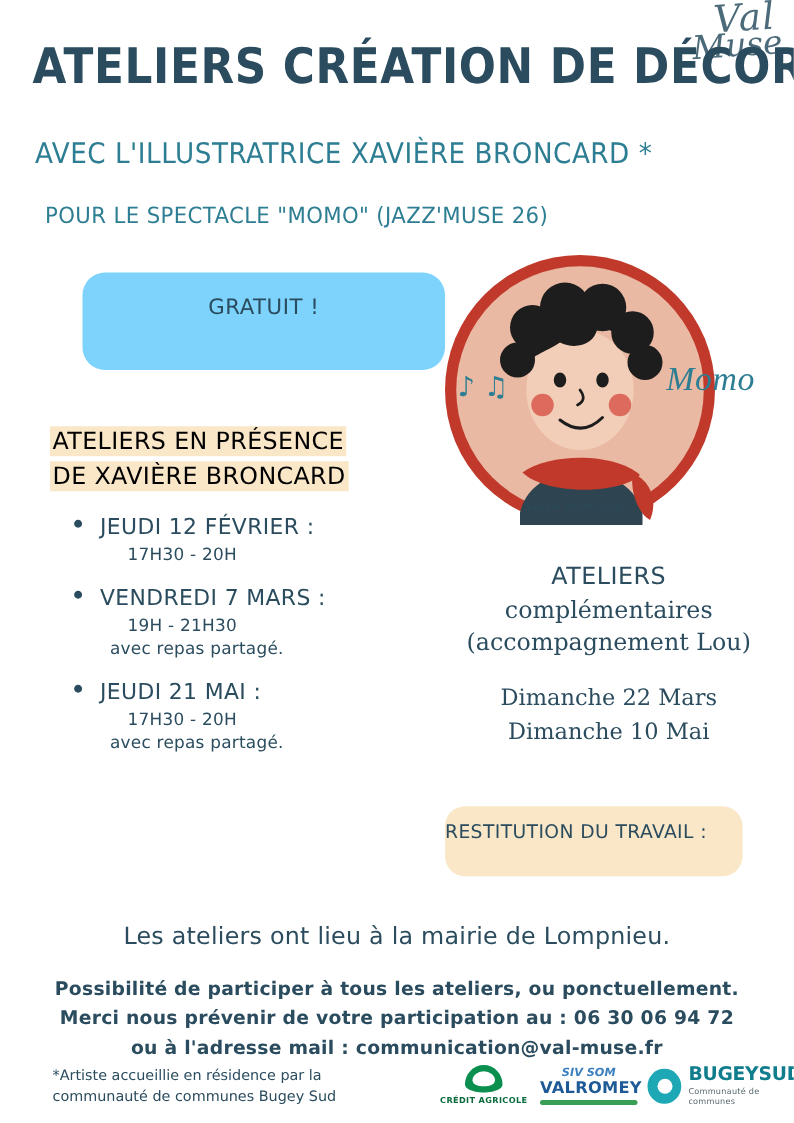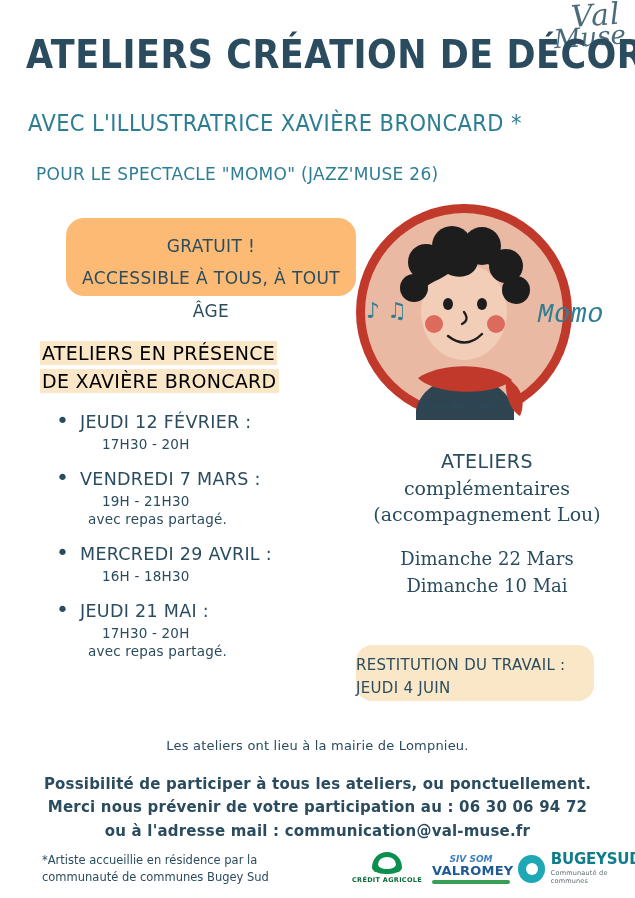--- a/index.html
+++ b/index.html
@@ -78,21 +78,21 @@
     font-size: 17px;
     color: #2e7e93;
     letter-spacing: 0.3px;
     white-space: nowrap;
     transform: scaleY(1.05);
     transform-origin: left top;
   }
 
   
   .hl {
-    background: #fdba74;
+    background: #7dd3fc;
     border-radius: 18px;
   }
   .hl-free {
     position: absolute;
     left: 66px;
     top: 218px;
     width: 290px;
     height: 78px;
     text-align: center;
     padding-top: 12px;
@@ -176,24 +176,24 @@
   .illus {
     position: absolute;
     left: 356px;
     top: 200px;
     width: 250px;
     height: 232px;
   }
   .momo-label {
     position: absolute;
     right: 2px;
-    top: 100px;
+    top: 88px;
     font-size: 27px;
     color: #2e7e93;
-    font-family: Liberation Mono, monospace;
+    font-family: Liberation Serif, serif;
     font-style: italic;
     letter-spacing: 0.5px;
   }
   .notes {
     position: absolute;
     left: 10px;
     top: 98px;
     font-size: 22px;
     color: #2e7e93;
   }
@@ -257,21 +257,21 @@
   
   .footer-info {
     position: absolute;
     left: 0;
     top: 738px;
     width: 635px;
     text-align: center;
     color: #2a4c5e;
   }
   .footer-info .f1 {
-    font-size: 13px;
+    font-size: 19px;
     letter-spacing: 0.2px;
     margin-bottom: 20px;
   }
   .footer-info .f2,
   .footer-info .f3,
   .footer-info .f4 {
     font-size: 15px;
     letter-spacing: 0.2px;
     line-height: 1.55;
     font-weight: bold;
@@ -401,21 +401,20 @@
     <div class="b1">Val</div>
     <div class="b2">Muse</div>
   </div>
 
   <div class="title-main">ATELIERS CRÉATION DE DÉCORS</div>
   <div class="title-sub">AVEC L'ILLUSTRATRICE XAVIÈRE BRONCARD *</div>
   <div class="title-sub2">POUR LE SPECTACLE "MOMO" (JAZZ'MUSE 26)</div>
 
   <div class="hl hl-free">
     <div class="l1">GRATUIT !</div>
-    <div class="l2">ACCESSIBLE À TOUS, À TOUT ÂGE</div>
   </div>
 
   <div class="illus">
     <svg width="250" height="232" viewBox="0 0 250 232">
 
       <g>
         <circle cx="108" cy="112" r="108" fill="#c0392b"></circle>
         <circle cx="108" cy="112" r="99" fill="#e9b9a3"></circle>
       </g>
 
@@ -457,44 +456,39 @@
     <li>
       <div class="d-title">JEUDI 12 FÉVRIER :</div>
       <div class="d-time">17H30 - 20H</div>
     </li>
     <li>
       <div class="d-title">VENDREDI 7 MARS :</div>
       <div class="d-time">19H - 21H30</div>
       <div class="d-note">avec repas partagé.</div>
     </li>
     <li>
-      <div class="d-title">MERCREDI 29 AVRIL :</div>
-      <div class="d-time">16H - 18H30</div>
-    </li>
-    <li>
       <div class="d-title">JEUDI 21 MAI :</div>
       <div class="d-time">17H30 - 20H</div>
       <div class="d-note">avec repas partagé.</div>
     </li>
   </ul>
 
   <div class="right-head">
     <div class="rh1">ATELIERS</div>
     <div class="rh2">complémentaires</div>
     <div class="rh3">(accompagnement Lou)</div>
   </div>
 
   <div class="right-dates">
     <div>Dimanche 22 Mars</div>
     <div>Dimanche 10 Mai</div>
   </div>
 
   <div class="hl-resti">
     <div>RESTITUTION DU TRAVAIL :</div>
-    <div>JEUDI 4 JUIN</div>
   </div>
 
   <div class="footer-info">
     <div class="f1">Les ateliers ont lieu à la mairie de Lompnieu.</div>
     <div class="f2">Possibilité de participer à tous les ateliers, ou ponctuellement.</div>
     <div class="f3">Merci nous prévenir de votre participation au : 06 30 06 94 72</div>
     <div class="f4">ou à l'adresse mail : communication@val-muse.fr</div>
   </div>
 
   <div class="note-artist">

